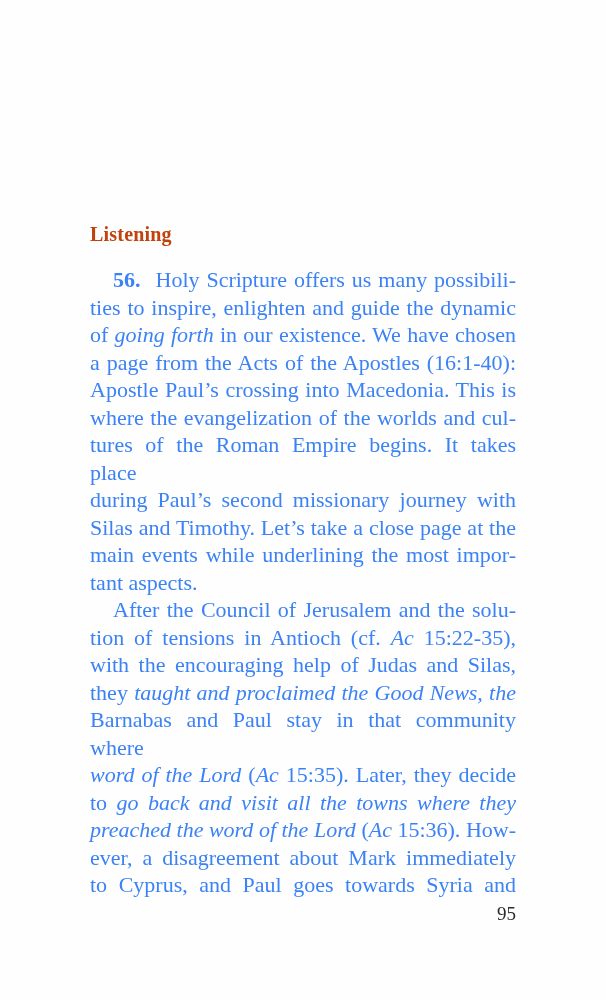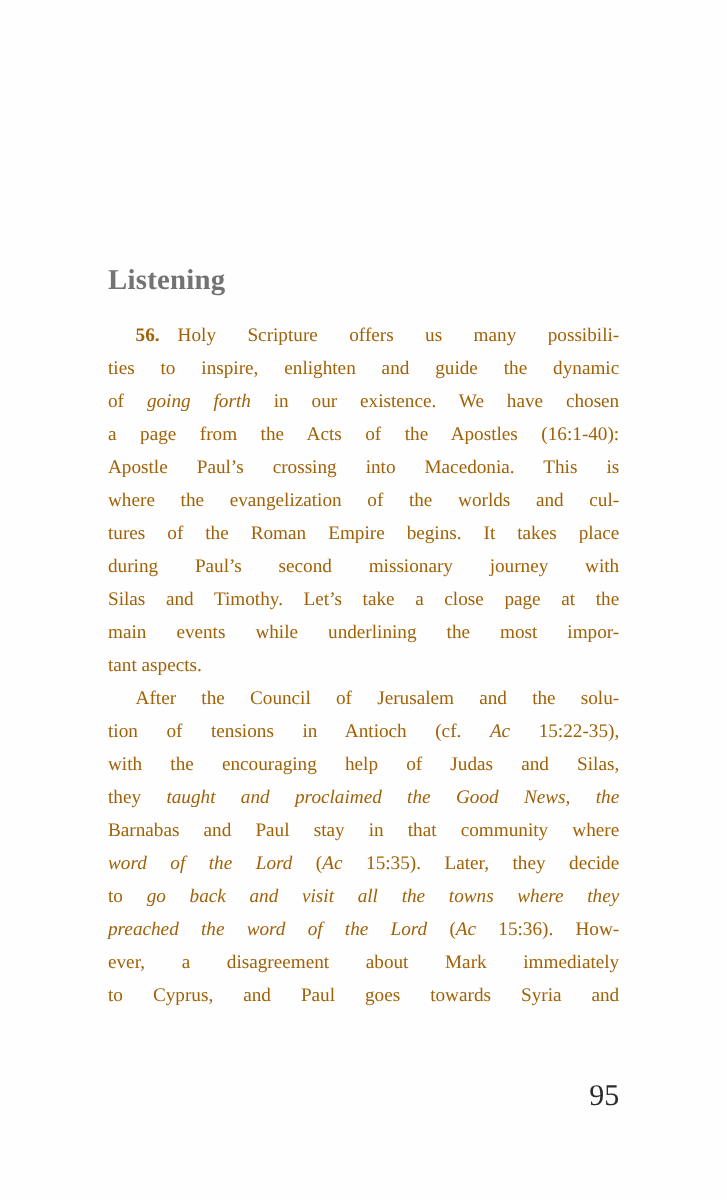--- a/index.html
+++ b/index.html
@@ -16,54 +16,54 @@
     color: #262626;
     overflow: hidden;
   }
   .text-block {
     position: absolute;
     left: 90px;
     top: 220px;
     width: 426px;
   }
   .section-heading {
-    font-size: 24px;
+    font-size: 20px;
     line-height: 28px;
     font-weight: bold;
-    color: #737373;
+    color: #c2410c;
     margin: 0 0 18px 0;
     letter-spacing: 0.2px;
   }
   .para {
     margin: 0;
   }
   .line {
-    font-size: 16px;
+    font-size: 22px;
     line-height: 27.5px;
     text-align: justify;
     text-align-last: justify;
     white-space: normal;
-    color: #a16207;
+    color: #3b82f6;
   }
   .line.final {
     text-align: left;
     text-align-last: left;
     font-family: Liberation Serif, serif;
   }
   .line.indent {
     padding-left: 23px;
   }
   .b { font-weight: bold; }
   .i { font-style: italic; }
   .num { margin-right: 15px; }
   .page-number {
     position: absolute;
     right: 90px;
     top: 901px;
-    font-size: 25px;
+    font-size: 19px;
     line-height: 26px;
     color: #2b2b2b;
     text-align: center;
   }
 </style>
 </head>
 <body>
 
 <div class="book-page">
   <div class="text-block">

